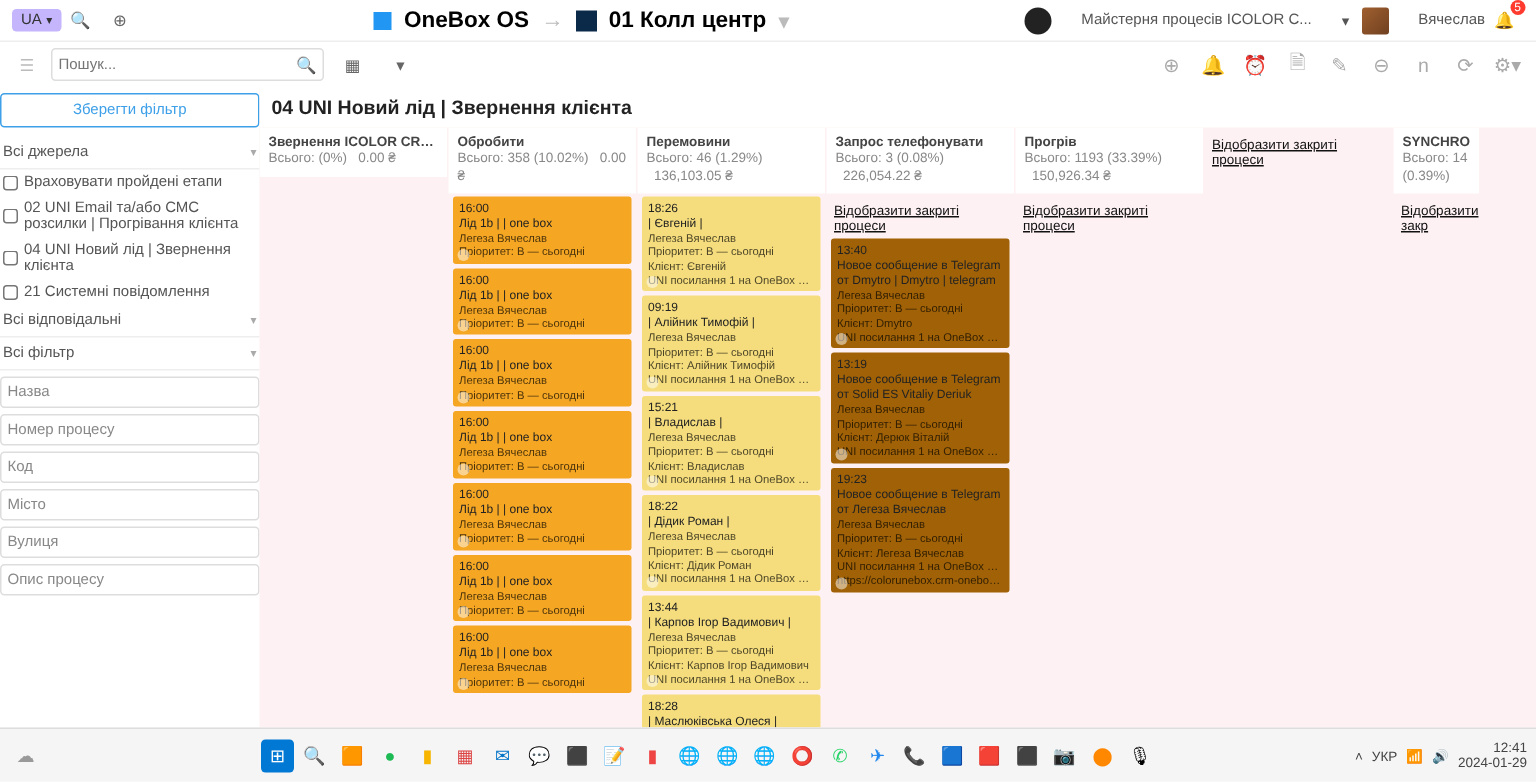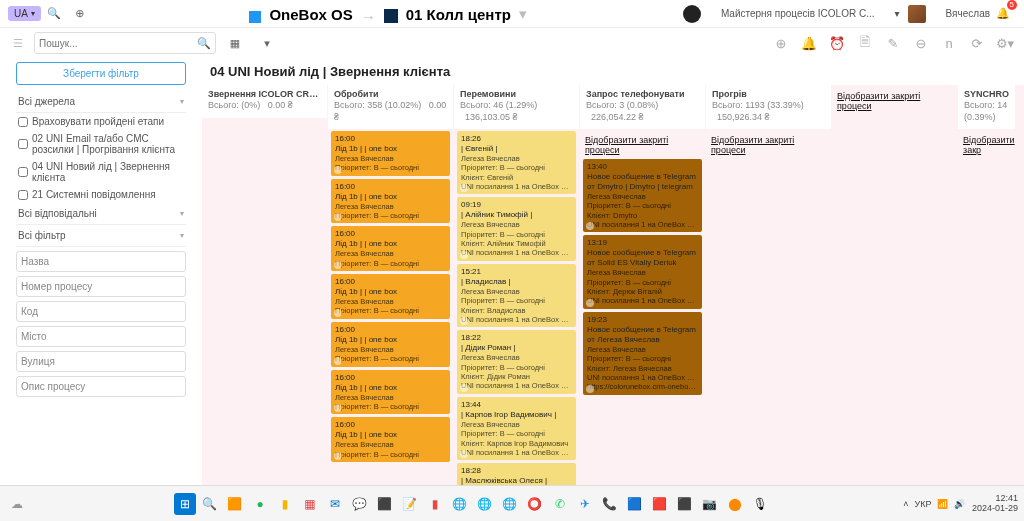--- a/index.html
+++ b/index.html
@@ -3,41 +3,41 @@
 <meta charset="utf-8">
 <style>
   *{box-sizing:border-box;margin:0;padding:0;font-family:Arial,Helvetica,sans-serif}
   body{background:#fff;font-size:11px;overflow:hidden;width:1024px;height:521px}
 
   
   .topbar{height:28px;display:flex;align-items:center;padding:0 8px;border-bottom:1px solid #eee}
   .lang{background:#c4b5fd;border-radius:3px;padding:2px 6px;font-size:10px;color:#333;display:flex;align-items:center;gap:3px}
   .lang:after{content:"▾";font-size:8px}
   .icbtn{width:22px;height:22px;display:flex;align-items:center;justify-content:center;color:#666;margin:0 2px}
-  .brand{flex:1;display:flex;align-items:flex-end;justify-content:center;gap:8px;font-size:15px}
+  .brand{flex:1;display:flex;align-items:center;justify-content:center;gap:8px;font-size:15px}
   .sq-blue{width:12px;height:12px;background:#2196f3}
   .sq-navy{width:14px;height:14px;background:#0b2a4a}
   .arrow{color:#bbb}
   .usr{display:flex;align-items:center;gap:20px;font-size:10px;color:#555}
   .avatar{width:18px;height:18px;border-radius:2px;background:linear-gradient(135deg,#a06030,#704020)}
   .avatar.round{border-radius:50%;background:#222}
   .bell{position:relative}
   .bell .badge{position:absolute;top:-3px;right:-3px;background:#ff3b30;color:#fff;border-radius:6px;font-size:8px;padding:0 3px;line-height:10px}
 
   
   .toolbar{height:30px;display:flex;align-items:center;padding:0 8px;gap:6px}
   .funnel{width:20px;color:#bbb;text-align:center}
   .search{flex:0 0 182px;height:22px;border:1px solid #ddd;border-radius:3px;display:flex;align-items:center;padding:0 4px}
   .search input{flex:1;border:none;outline:none;font-size:10px;color:#666;background:transparent}
   .filler{flex:1}
   .ticon{width:22px;height:22px;color:#aaa;display:flex;align-items:center;justify-content:center;font-size:13px}
 
   
   .main{display:flex;height:427px}
-  .left{width:202px;padding:4px 16px;font-size:10px;color:#555}
+  .left{width:173px;padding:4px 0;font-size:10px;color:#555}
   .save-btn{width:100%;border:1px solid #3ea0e8;color:#3ea0e8;background:transparent;padding:5px 0;border-radius:3px;font-size:10px;margin-bottom:6px}
   .lbl{padding:5px 2px;border-bottom:1px solid #eee}
   .chk{display:flex;align-items:center;gap:4px;padding:3px 2px}
   .chk input{width:10px;height:10px}
   .drop{display:flex;align-items:center;justify-content:space-between;padding:5px 2px;border-bottom:1px solid #eee}
   .drop:after{content:"▾";color:#aaa;font-size:8px}
   .tbox{border:1px solid #ddd;border-radius:3px;padding:4px;color:#888;margin-top:4px}
 
   
   .board{flex:1;overflow:hidden;background:#fdf1f3;display:flex;flex-direction:column}

